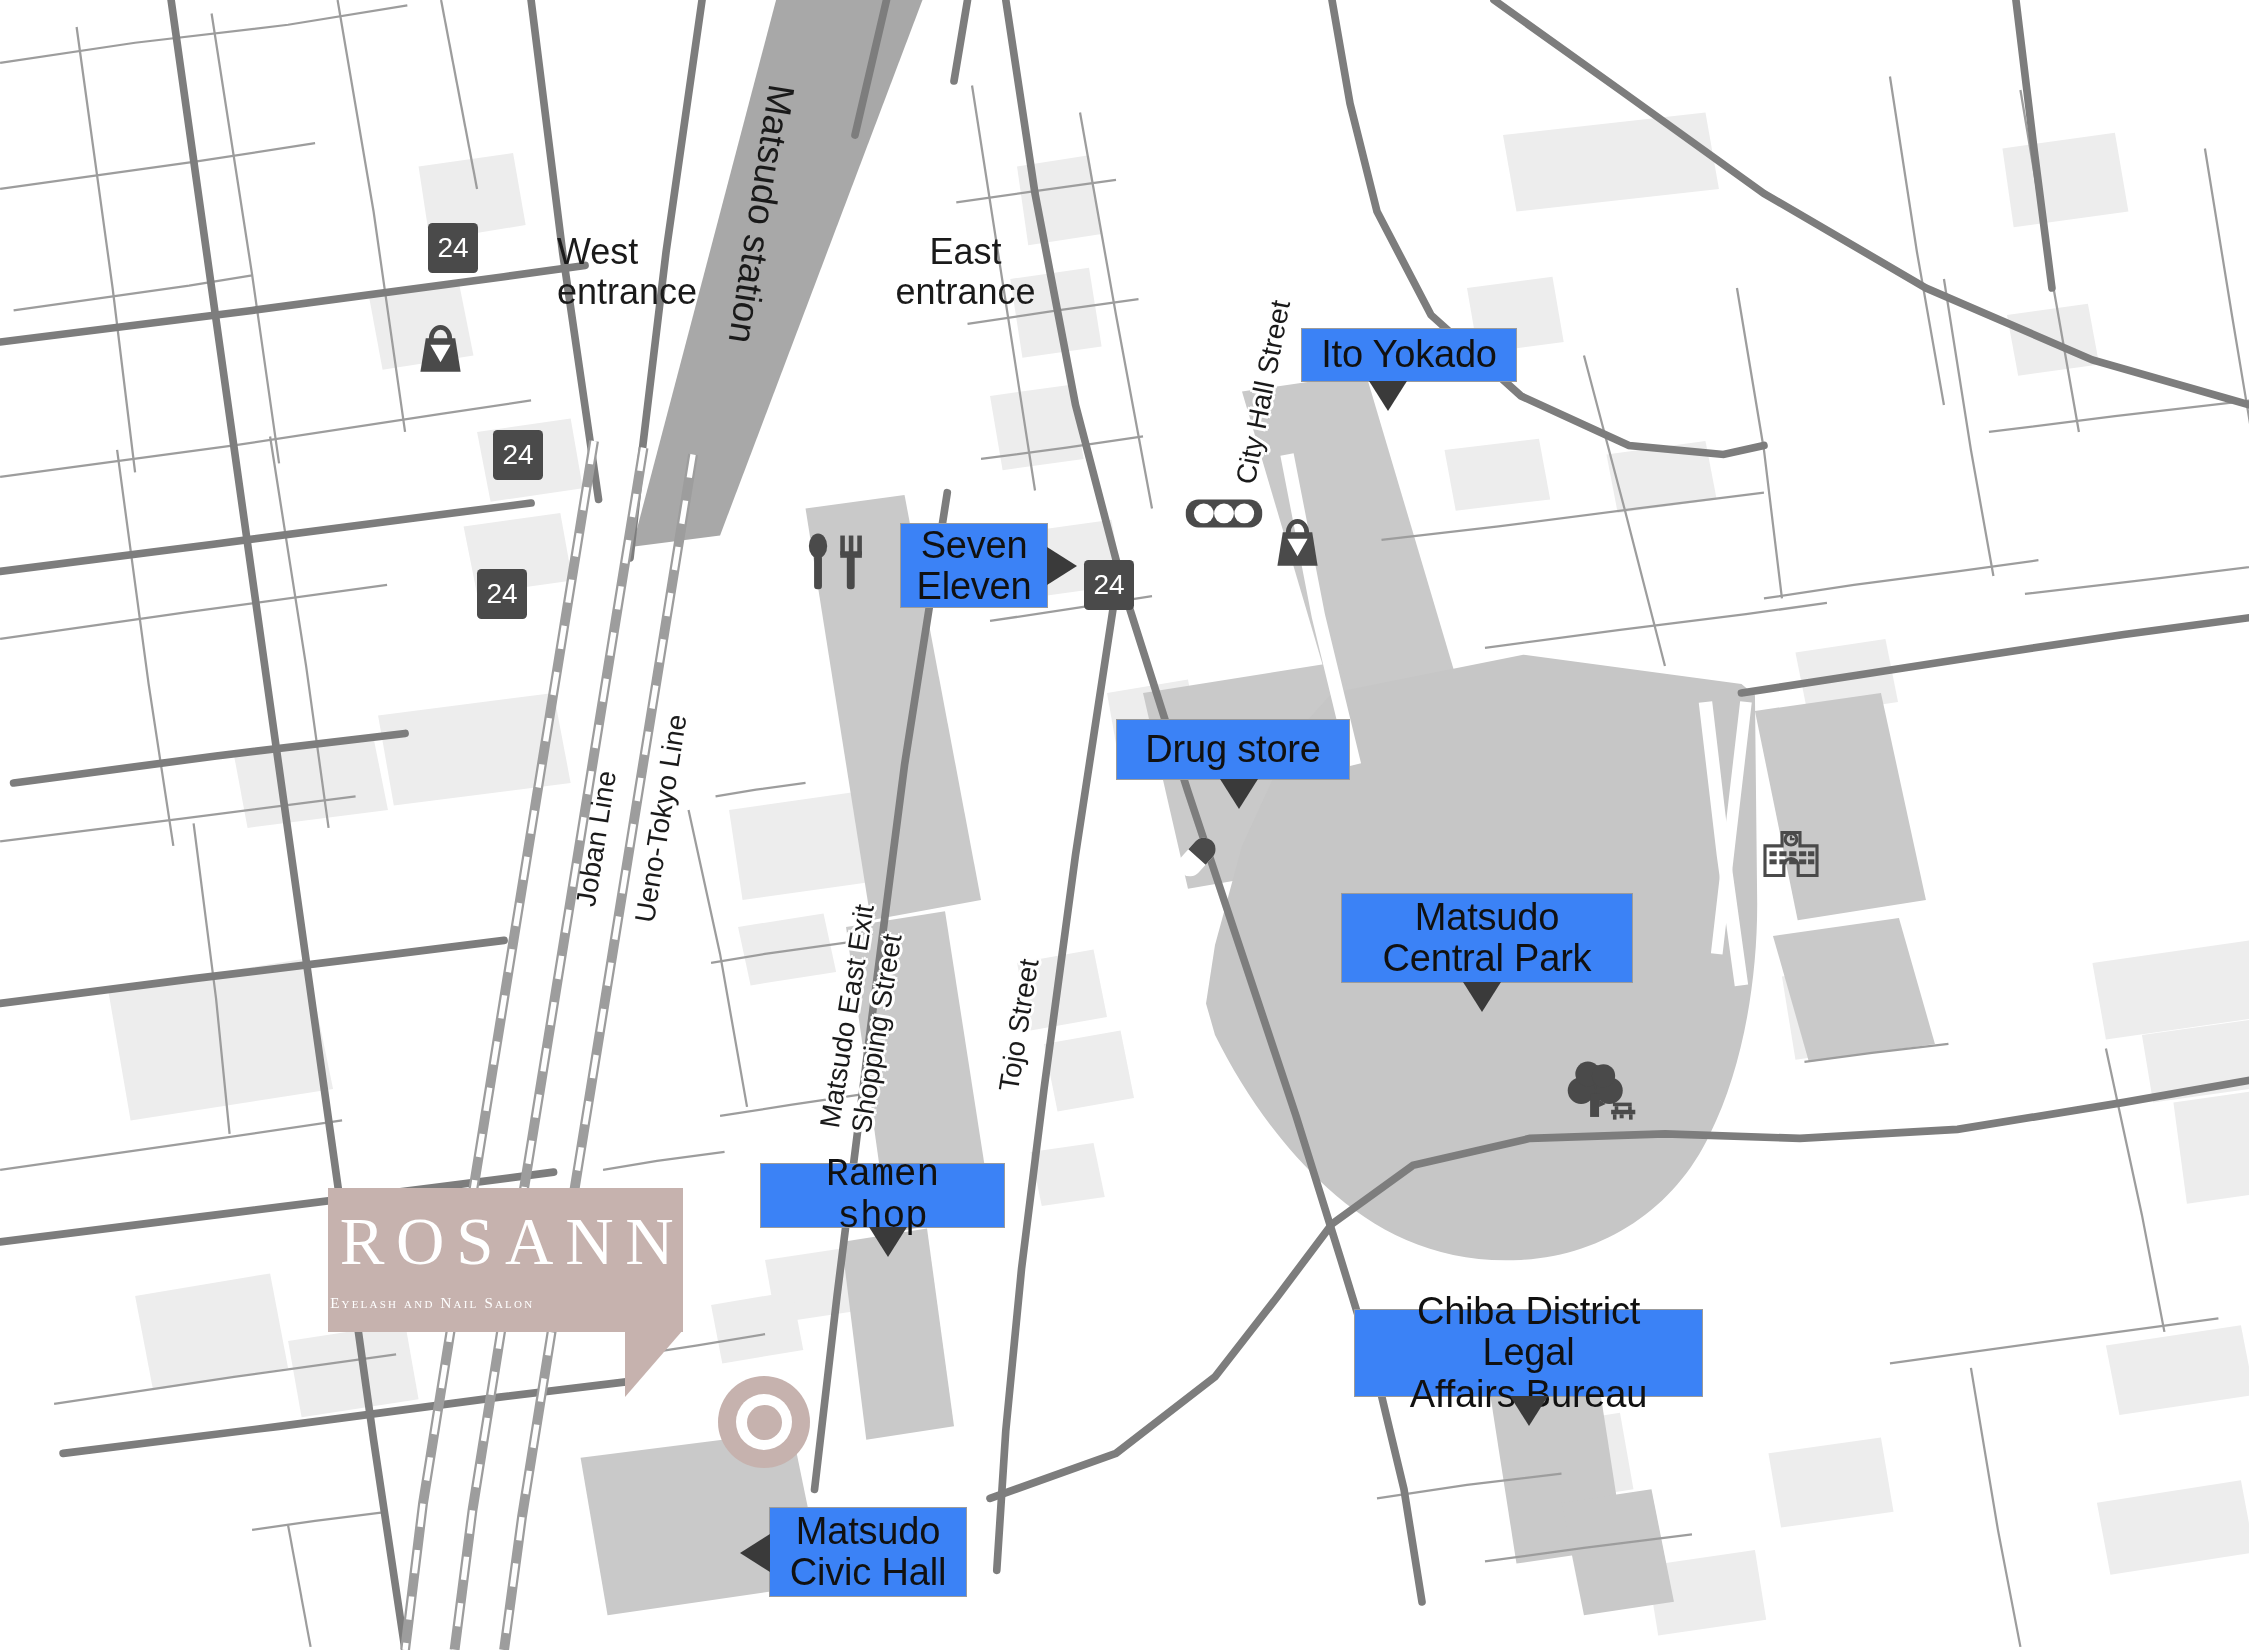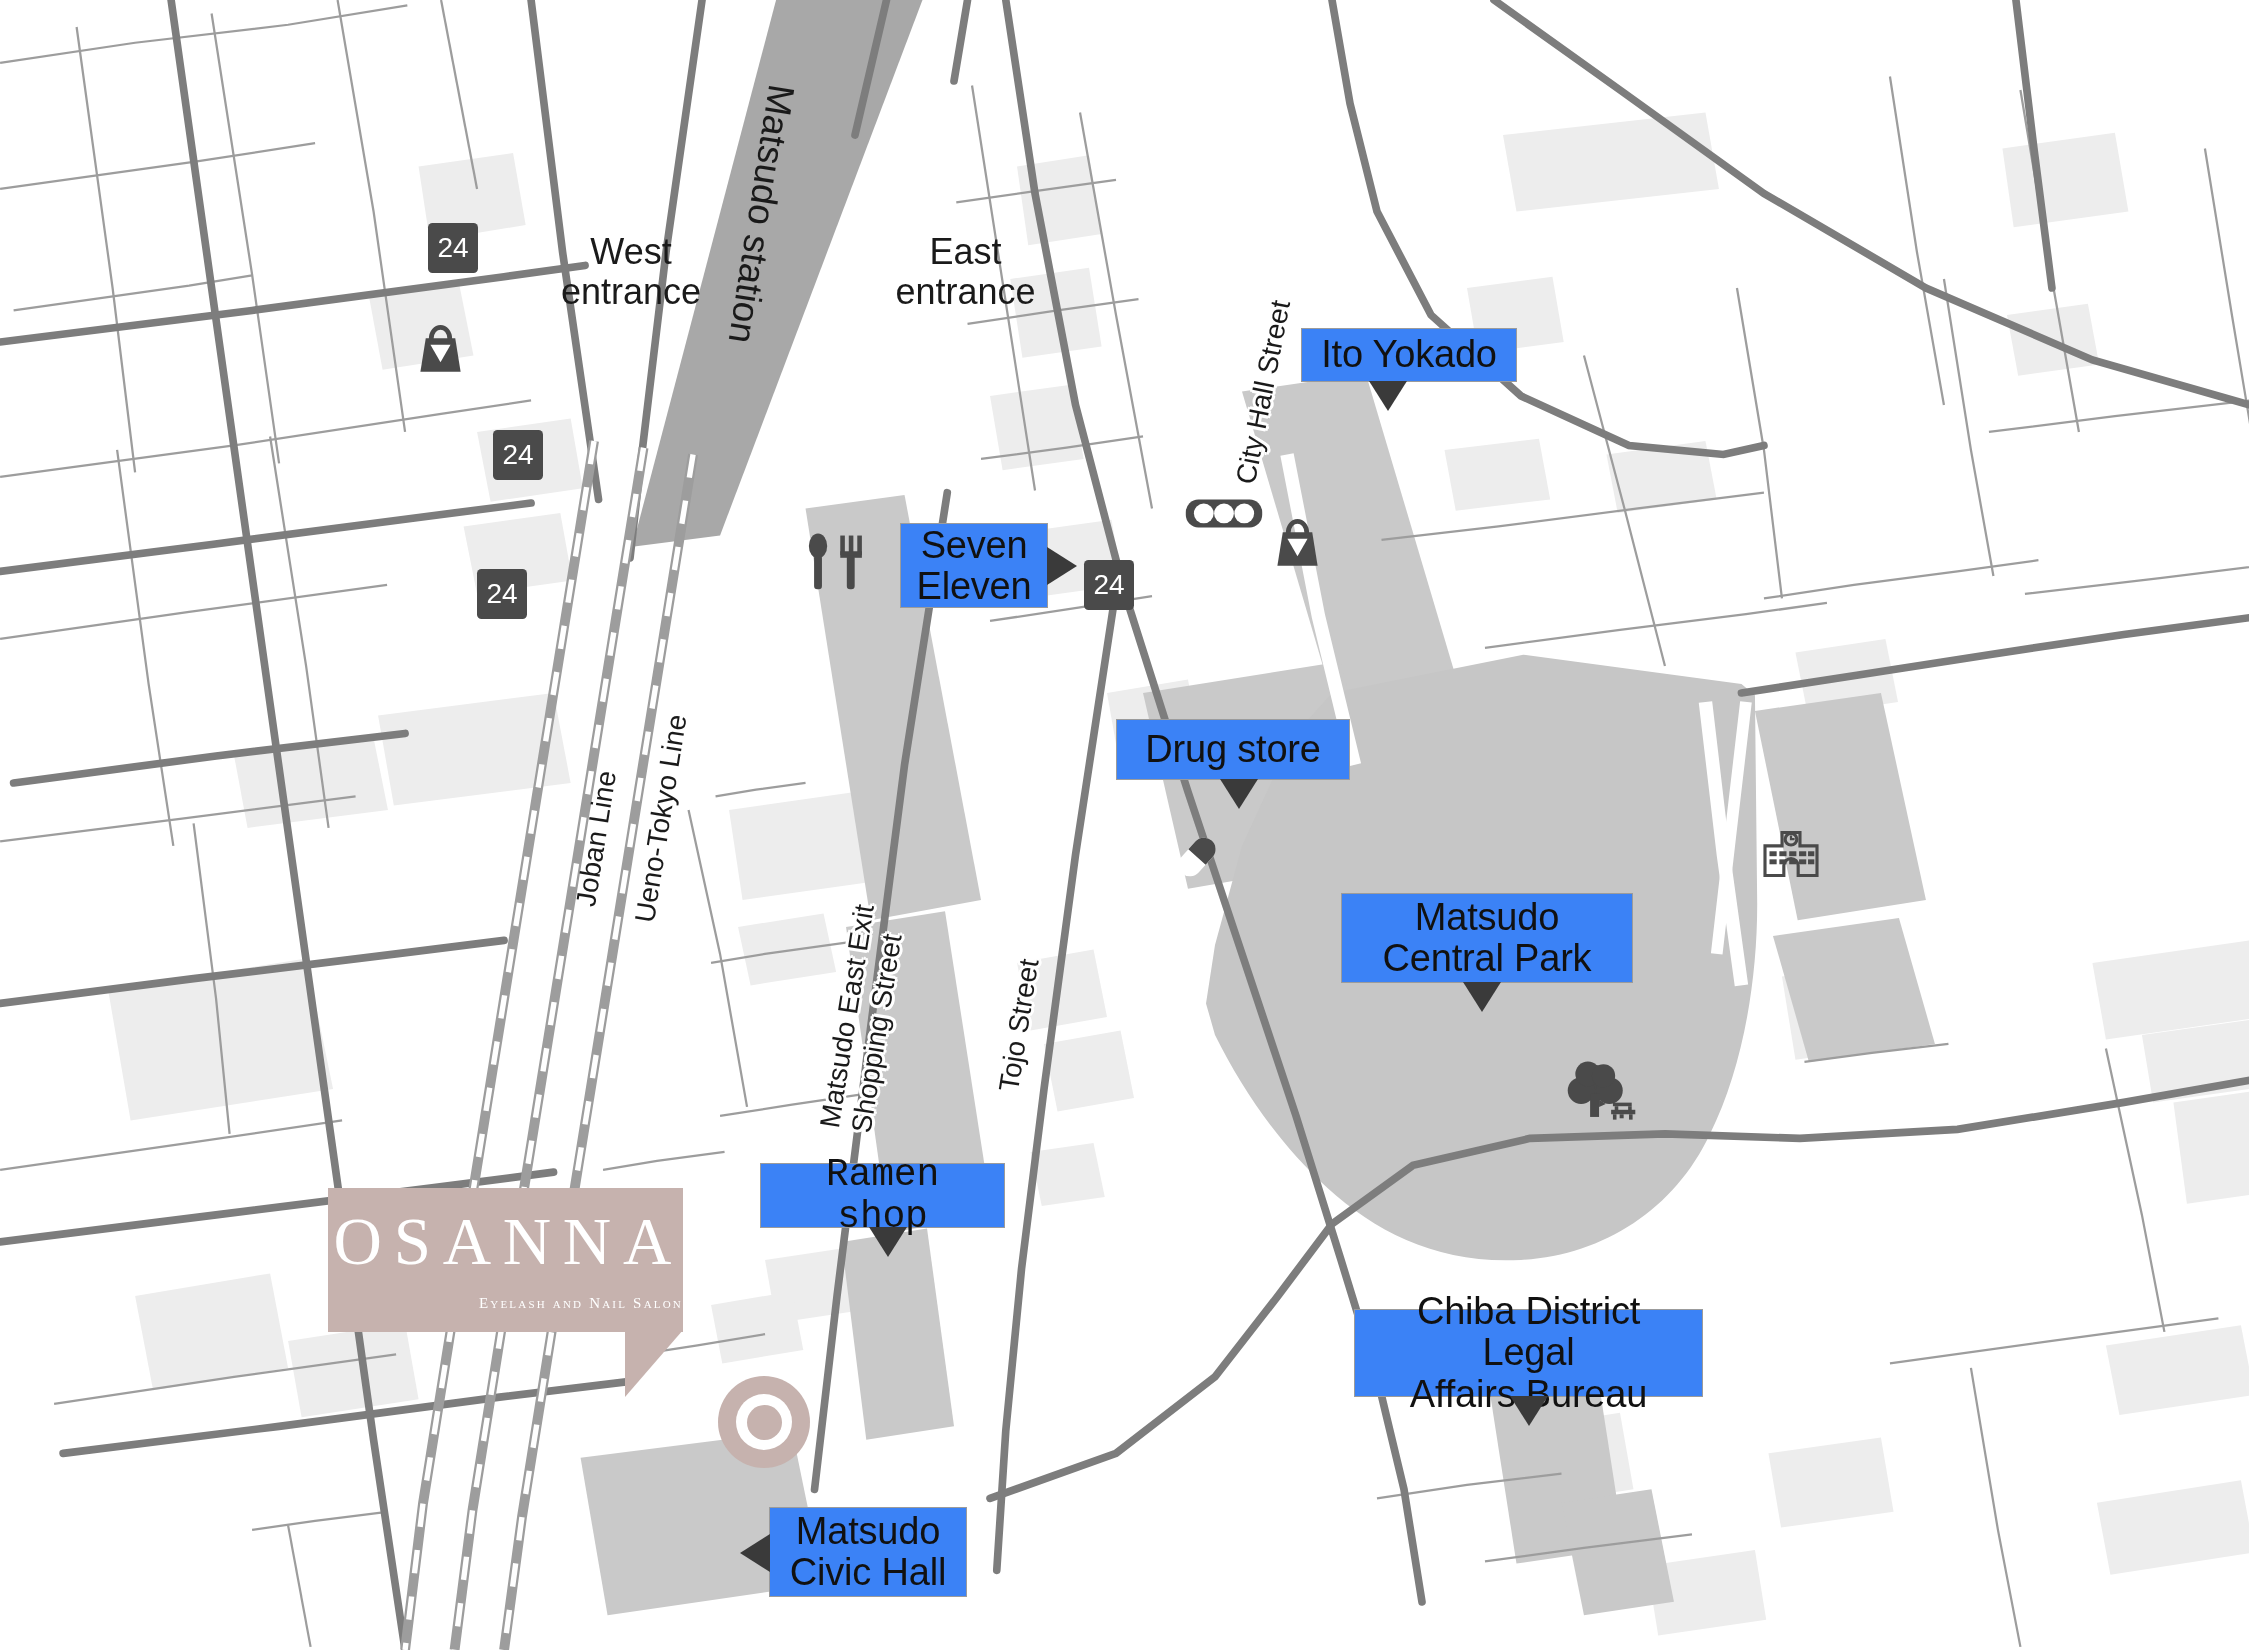--- a/index.html
+++ b/index.html
@@ -97,21 +97,21 @@
     z-index: 35;
   }
 
   
   #rosanna-card {
     position: absolute;
     background: #c6b2ae;
     z-index: 50;
     display: flex;
     flex-direction: column;
-    align-items: flex-end;
+    align-items: flex-start;
     justify-content: center;
   }
   #rosanna-title {
     font-family: "Liberation Serif", serif;
     color: #ffffff;
     font-size: 67px;
     letter-spacing: 11.7px;
     text-indent: 11.7px;
     line-height: 1;
     margin-bottom: 20px;
@@ -429,21 +429,21 @@
         <rect x="118" y="72" width="14" height="11"></rect>
         <rect x="32" y="90" width="16" height="11"></rect>
         <rect x="54" y="90" width="16" height="11"></rect>
         <rect x="76" y="90" width="16" height="11"></rect>
         <rect x="98" y="90" width="16" height="11"></rect>
         <rect x="118" y="90" width="14" height="11"></rect>
       </g>
     </svg>
   </div>
 
-  <div class="maptext" style="left:557px; top:232px; width:148px; text-align:center;">West
+  <div class="maptext" style="left:557px; top:232px; width:148px; text-align:left;">West
 entrance</div>
 
   <div class="maptext" style="left:889px; top:232px; width:153px; text-align:center;">East
 entrance</div>
 
   <div class="maptext" style="left:801px; top:88px; transform:rotate(99deg); transform-origin:left top; font-size:37px;">Matsudo station</div>
 
   <div class="maptext halo" style="left:1231px; top:481px; transform:rotate(-79deg); transform-origin:left top; font-size:28px;">City Hall Street</div>
 
   <div class="maptext" style="left:571px; top:904px; transform:rotate(-81deg); transform-origin:left top; font-size:28px;">Joban Line</div>

